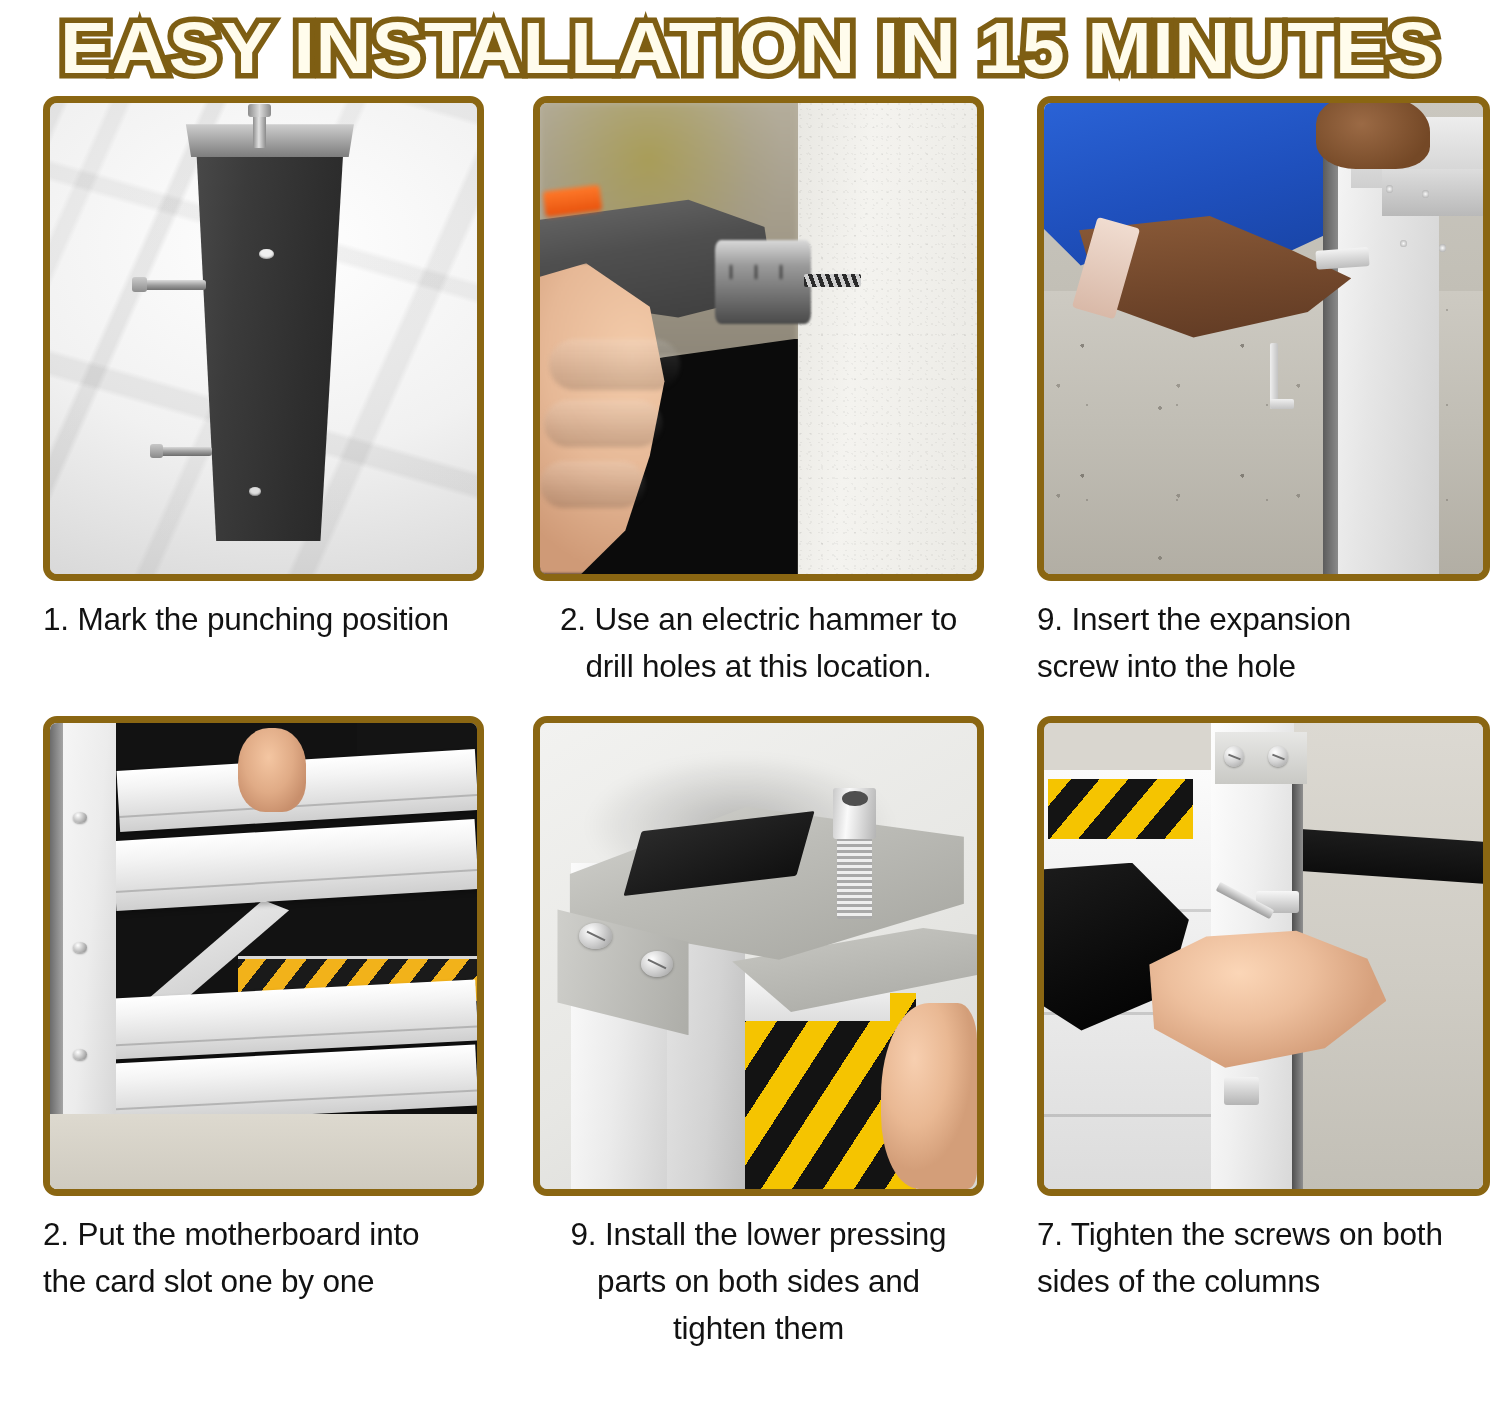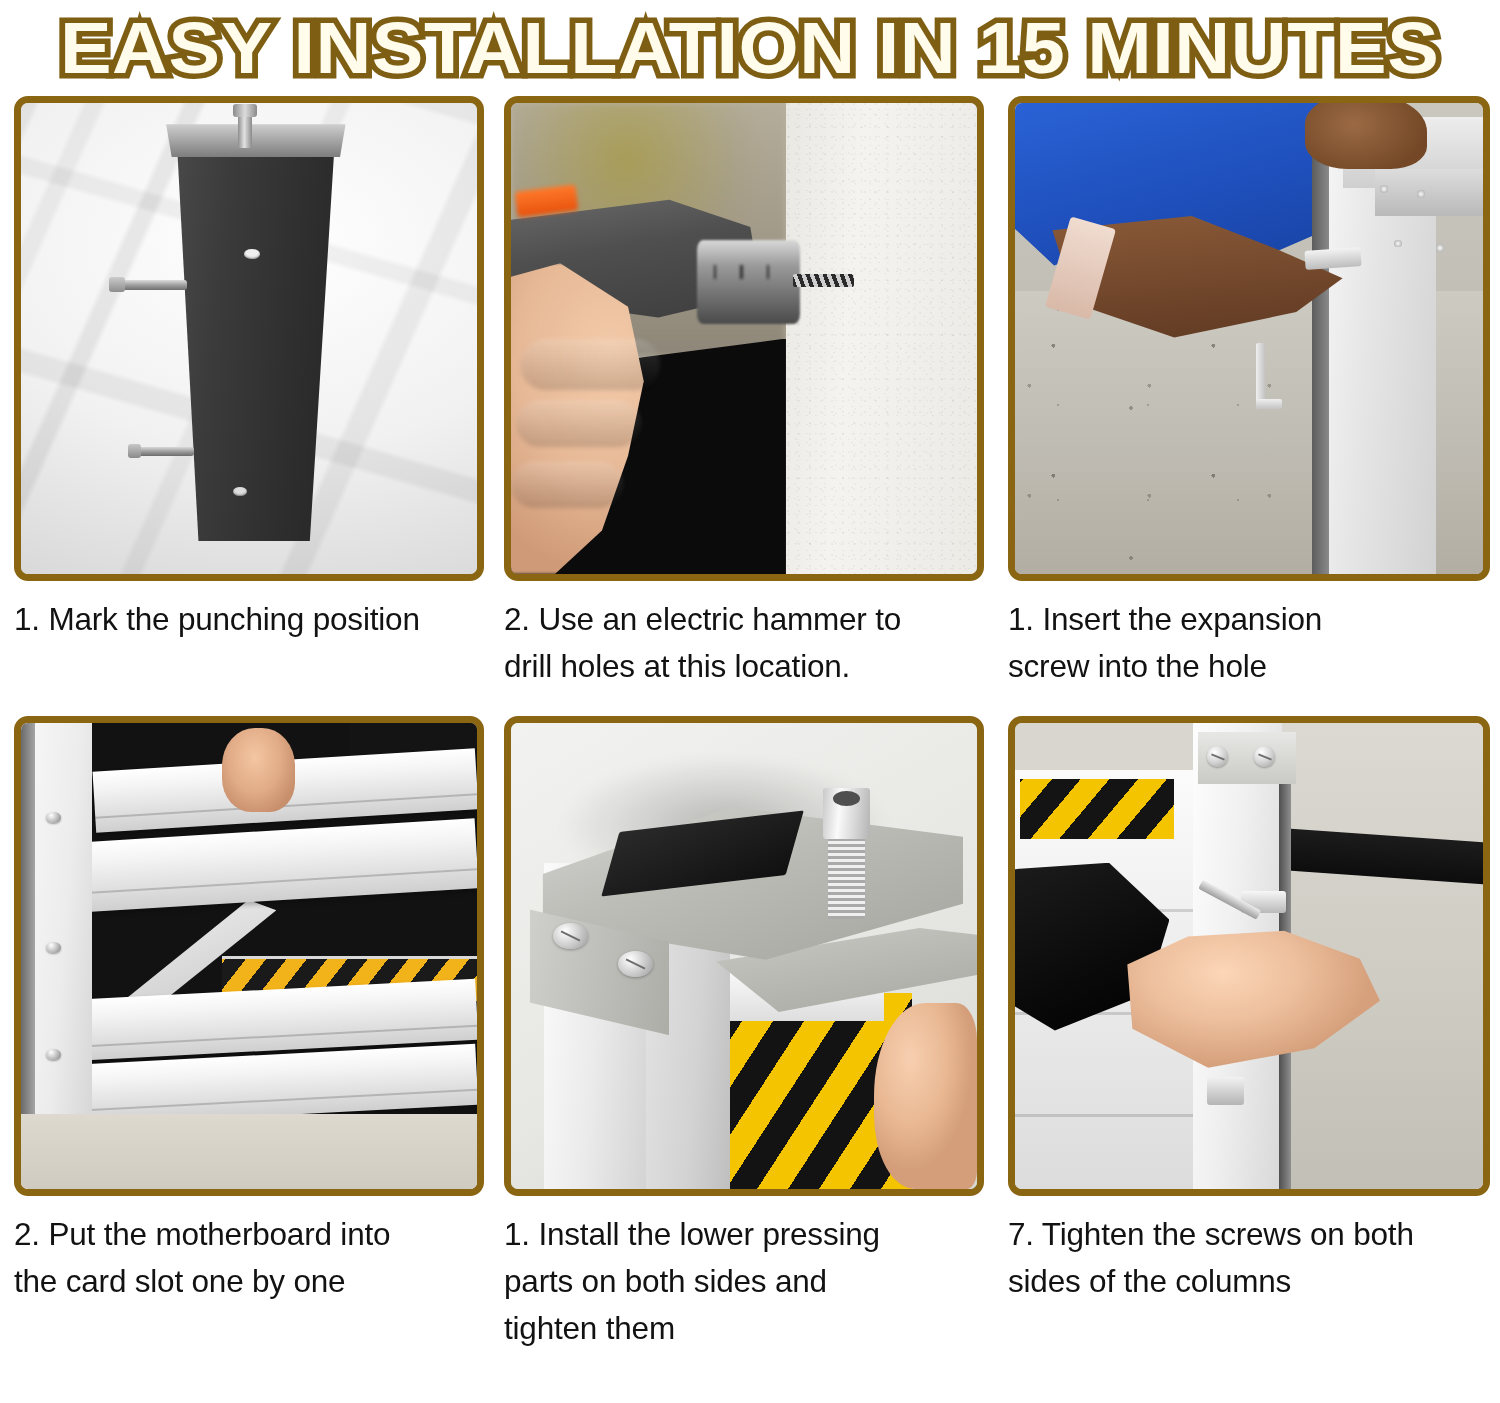--- a/index.html
+++ b/index.html
@@ -43,23 +43,24 @@
     position: absolute;
     left: 0;
     top: 96px;
     width: 1500px;
     display: grid;
     grid-template-columns: 496px 500px 504px;
     grid-template-rows: auto auto;
   }
   .step-cell {
     padding: 0;
+    margin-left: 29px;
   }
   .step-col-1 { padding: 0 12px 0 14px; }
-  .step-col-2 { padding: 0 12px 0 8px; }
+  .step-col-2 { padding: 0 12px 0 8px; text-align: center; }
   .step-col-3 { padding: 0 10px 0 12px; }
 
   .photo-frame {
     border: 7px solid #8A6612;
     border-radius: 14px;
     overflow: hidden;
     position: relative;
     background: #d9d9d9;
     box-sizing: border-box;
   }
@@ -596,21 +597,21 @@
         <div class="p3-arm"></div>
         <div class="p3-cuff"></div>
         <div class="p3-hand2"></div>
         <div class="p3-tool"></div>
         <div class="p3-allen">
           <div class="long"></div>
           <div class="short"></div>
         </div>
       </div>
     </div>
-    <div class="caption">1. Insert the expansion
+    <div class="caption">9. Insert the expansion
 screw into the hole</div>
   </div>
 
   <div class="step-cell step-col-1 row2">
     <div class="photo-frame">
       <div class="photo">
         <div class="p4-bg"></div>
         <div class="p4-dark"></div>
         <div class="p4-person"></div>
         <div class="p4-hazard"></div>
@@ -656,21 +657,21 @@
         <div class="p5-bracket-top"></div>
         <div class="p5-bracket-slot"></div>
         <div class="p5-bracket-lip"></div>
         <div class="p5-bolt-shaft"></div>
         <div class="p5-bolt-head"></div>
         <div class="p5-bolt-hole"></div>
         <div class="p5-screw" style="left:9%;top:43%"></div>
         <div class="p5-screw" style="left:23%;top:49%"></div>
       </div>
     </div>
-    <div class="caption">1. Install the lower pressing
+    <div class="caption">9. Install the lower pressing
 parts on both sides and
 tighten them</div>
   </div>
 
   <div class="step-cell step-col-3 row2">
     <div class="photo-frame">
       <div class="photo">
         <div class="p6-bg"></div>
         <div class="p6-wallR"></div>
         <div class="p6-baseboard"></div>

